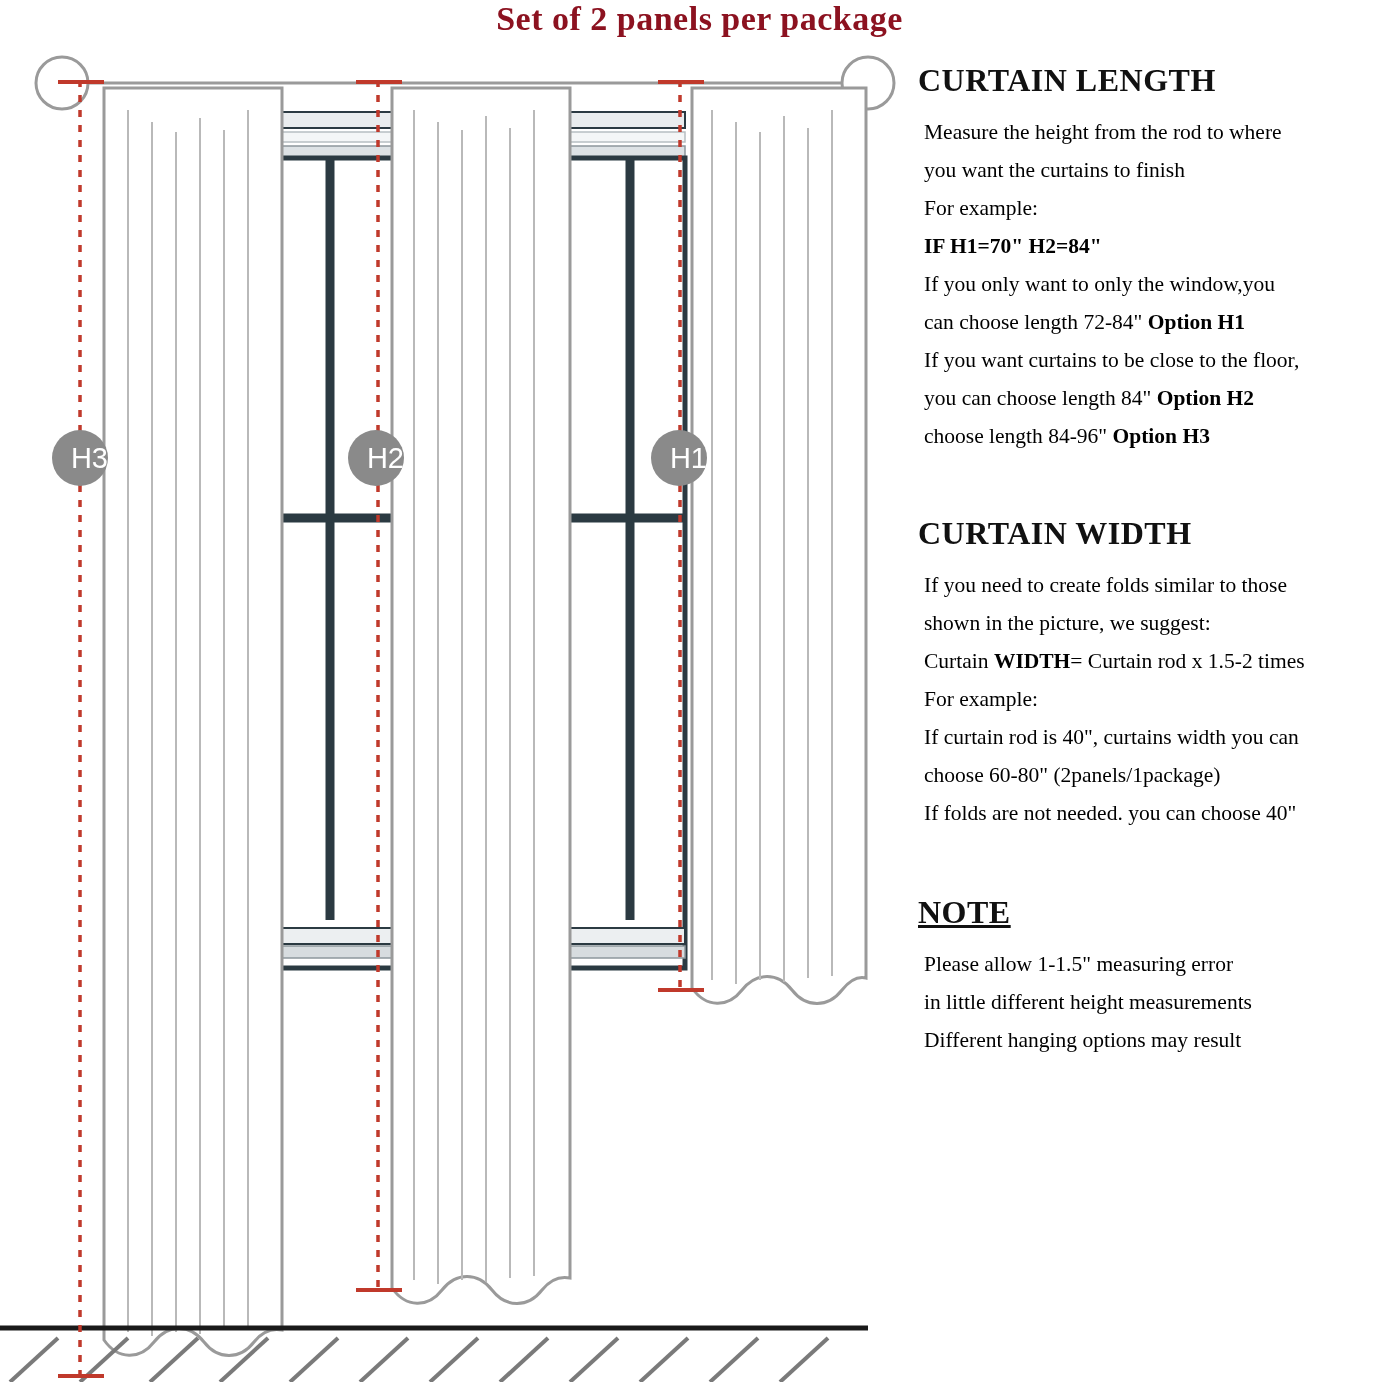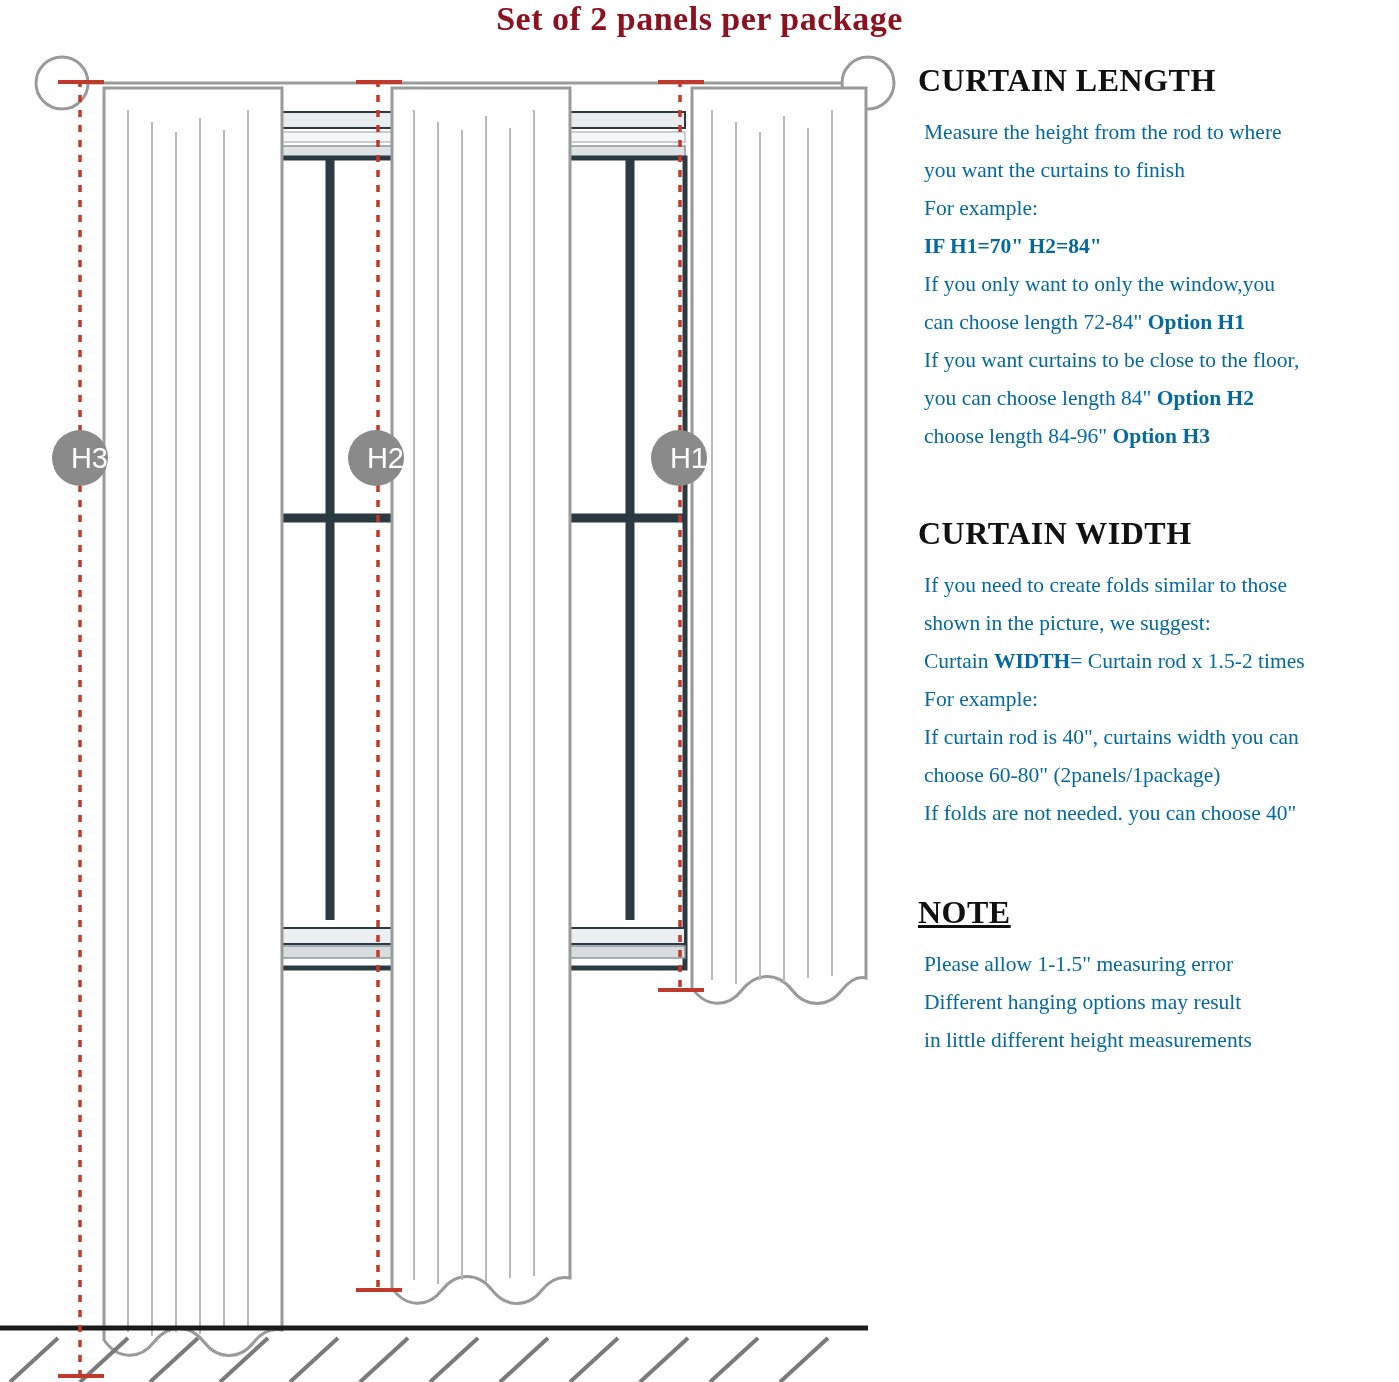--- a/index.html
+++ b/index.html
@@ -77,21 +77,21 @@
     font-weight: bold;
     color: #111;
     letter-spacing: 0.5px;
     margin: 0 0 14px 0;
   }
   .sec-head.width-head { margin-top: 60px; }
   .sec-head.note-head { margin-top: 62px; text-decoration: underline; }
   .body-line {
     font-family: "Liberation Serif", serif;
     font-size: 21.5px;
-    color: #0369a1;
+    color: #000000;
     line-height: 38px;
     white-space: nowrap;
   }
   .bld { font-weight: bold; }
   .sec-body { padding-left: 6px; }
 </style>
 </head>
 <body>
 
 <div class="page">
@@ -222,18 +222,18 @@
       <div class="body-line"><span>Curtain </span><span class="bld">WIDTH</span><span>= Curtain rod x 1.5-2 times</span></div>
       <div class="body-line"><span>For example:</span></div>
       <div class="body-line"><span>If curtain rod is 40", curtains width you can</span></div>
       <div class="body-line"><span>choose 60-80" (2panels/1package)</span></div>
       <div class="body-line"><span>If folds are not needed. you can choose 40"</span></div>
     </div>
 
     <div class="sec-head note-head">NOTE</div>
     <div class="sec-body">
       <div class="body-line">Please allow 1-1.5" measuring error</div>
+      <div class="body-line">in little different height measurements</div>
       <div class="body-line">Different hanging options may result</div>
-      <div class="body-line">in little different height measurements</div>
     </div>
 
   </div>
 </div>
 
 </body></html>

